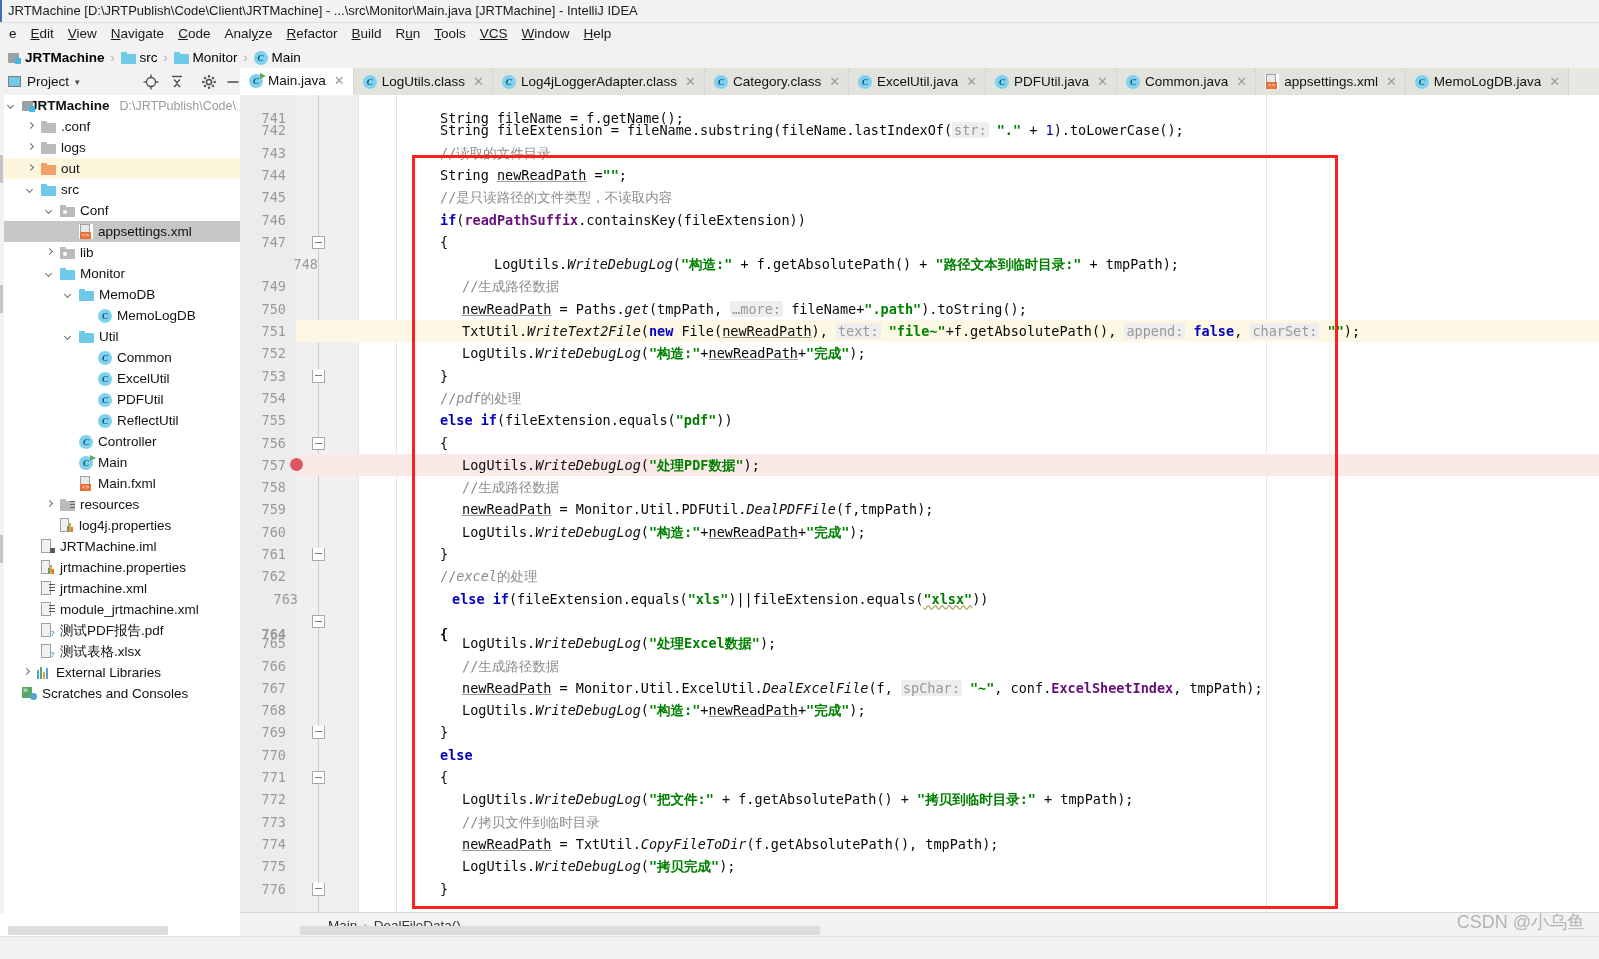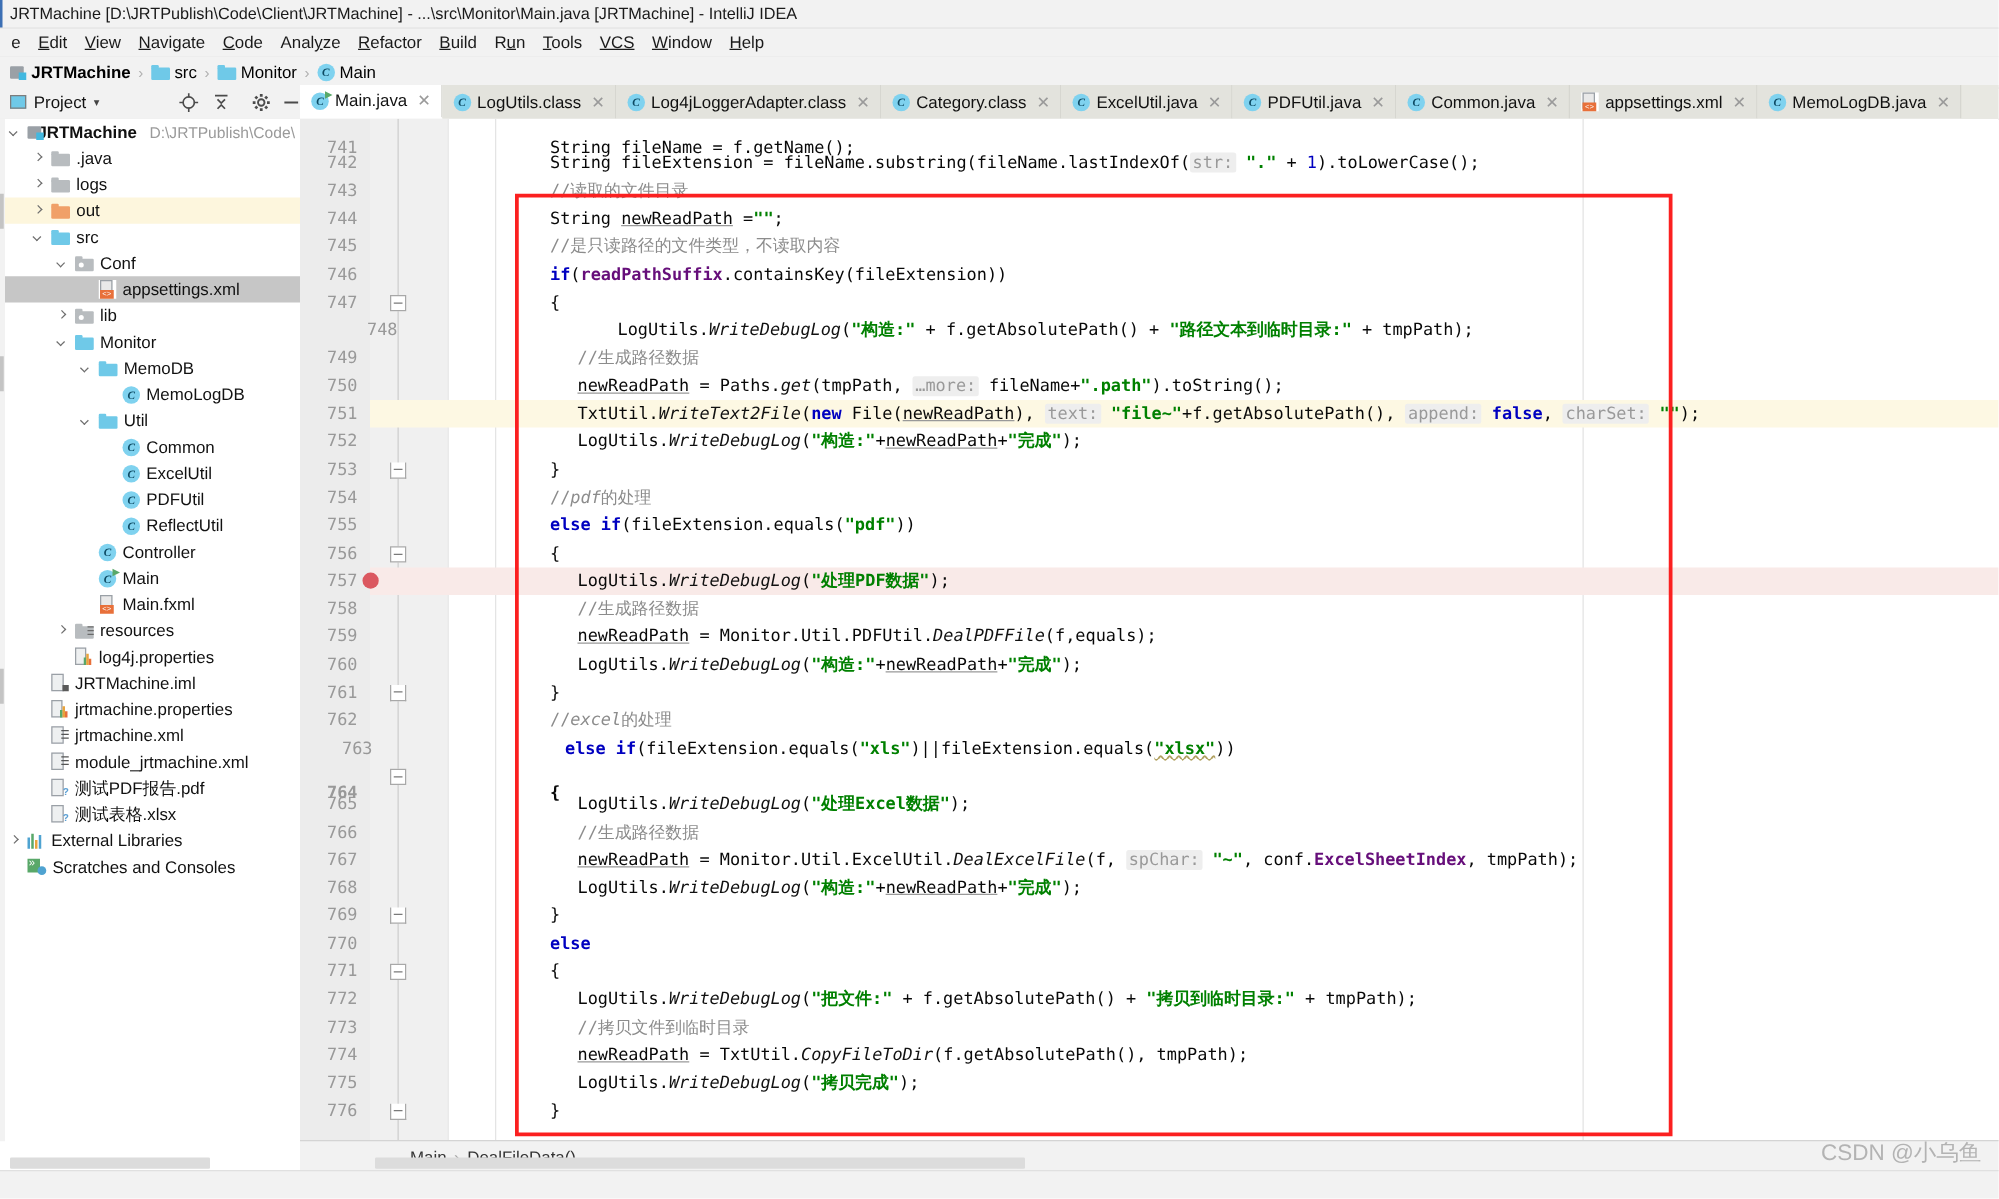--- a/index.html
+++ b/index.html
@@ -404,21 +404,21 @@
   <div class="tree" id="tree">
       <div class="tree-row" style="padding-left: 6px;">
         <span class="arrow down"></span>
         <span class="ic ic-module"></span>
         <span class="tree-label" style="font-weight: bold;">JRTMachine</span>
         <span class="tree-sub">D:\JRTPublish\Code\</span>
       </div>
       <div class="tree-row" style="padding-left: 25px;">
         <span class="arrow right"></span>
         <span class="ic ic-folder gray"></span>
-        <span class="tree-label">.java</span>
+        <span class="tree-label">.conf</span>
       </div>
       <div class="tree-row" style="padding-left: 25px;">
         <span class="arrow right"></span>
         <span class="ic ic-folder gray"></span>
         <span class="tree-label">logs</span>
       </div>
       <div class="tree-row hl" style="padding-left: 25px;">
         <span class="arrow right"></span>
         <span class="ic ic-folder orange"></span>
         <span class="tree-label">out</span>
@@ -576,21 +576,21 @@
         <span class="tree-label">测试PDF报告.pdf</span>
       </div>
       <div class="tree-row" style="padding-left: 25px;">
         <span class="arrow"></span>
         <span class="ic ic-unknown">
           <span class="pg"></span>
           <span class="q">?</span>
         </span>
         <span class="tree-label">测试表格.xlsx</span>
       </div>
-      <div class="tree-row" style="padding-left: 6px;">
+      <div class="tree-row" style="padding-left: 21px;">
         <span class="arrow right"></span>
         <span class="ic ic-libs">
           <i></i>
           <i></i>
           <i></i>
           <i></i>
         </span>
         <span class="tree-label">External Libraries</span>
       </div>
       <div class="tree-row" style="padding-left: 6px;">
@@ -682,21 +682,21 @@
         <div class="line" style="top: 247.3px;"><span class="num">752</span><span class="txt" style="left: 222px;"><span>LogUtils.</span><span class="mth">WriteDebugLog</span><span>(</span><span class="str">"构造:"</span><span>+</span><span class="und">newReadPath</span><span>+</span><span class="str">"完成"</span><span>);</span></span></div>
         <div class="line" style="top: 269.6px;"><span class="num">753</span><span class="txt" style="left: 200px;"><span>}</span></span></div>
         <div class="fold end" style="top: 274.6px;"></div>
         <div class="line" style="top: 291.9px;"><span class="num">754</span><span class="txt" style="left: 200px;"><span class="cmt">//</span><span class="cmti">pdf</span><span class="cmt">的处理</span></span></div>
         <div class="line" style="top: 314.2px;"><span class="num">755</span><span class="txt" style="left: 200px;"><span class="kw">else if</span><span>(fileExtension.equals(</span><span class="str">"pdf"</span><span>))</span></span></div>
         <div class="line" style="top: 336.5px;"><span class="num">756</span><span class="txt" style="left: 200px;"><span>{</span></span></div>
         <div class="fold" style="top: 341.5px;"></div>
         <div class="line hl-pink" style="top: 358.8px;"><div class="rowbg"></div><span class="num">757</span><span class="txt" style="left: 222px;"><span>LogUtils.</span><span class="mth">WriteDebugLog</span><span>(</span><span class="str">"处理PDF数据"</span><span>);</span></span></div>
         <div class="breakpoint" style="top: 362.8px;"></div>
         <div class="line" style="top: 381.1px;"><span class="num">758</span><span class="txt" style="left: 222px;"><span class="cmt">//生成路径数据</span></span></div>
-        <div class="line" style="top: 403.4px;"><span class="num">759</span><span class="txt" style="left: 222px;"><span class="und">newReadPath</span><span> = Monitor.Util.PDFUtil.</span><span class="mth">DealPDFFile</span><span>(f,equals);</span></span></div>
+        <div class="line" style="top: 403.4px;"><span class="num">759</span><span class="txt" style="left: 222px;"><span class="und">newReadPath</span><span> = Monitor.Util.PDFUtil.</span><span class="mth">DealPDFFile</span><span>(f,tmpPath);</span></span></div>
         <div class="line" style="top: 425.7px;"><span class="num">760</span><span class="txt" style="left: 222px;"><span>LogUtils.</span><span class="mth">WriteDebugLog</span><span>(</span><span class="str">"构造:"</span><span>+</span><span class="und">newReadPath</span><span>+</span><span class="str">"完成"</span><span>);</span></span></div>
         <div class="line" style="top: 448px;"><span class="num">761</span><span class="txt" style="left: 200px;"><span>}</span></span></div>
         <div class="fold end" style="top: 453px;"></div>
         <div class="line" style="top: 470.3px;"><span class="num">762</span><span class="txt" style="left: 200px;"><span class="cmt">//</span><span class="cmti">excel</span><span class="cmt">的处理</span></span></div>
         <div class="line" style="top: 492.6px; margin-left: 12px;"><span class="num">763</span><span class="txt" style="left: 200px;"><span class="kw">else if</span><span>(fileExtension.equals(</span><span class="str">"xls"</span><span>)||fileExtension.equals(</span><span class="str wavy">"xlsx"</span><span>))</span></span></div>
         <div class="line" style="top: 528px; font-weight: bold;"><span class="num">764</span><span class="txt" style="left: 200px;"><span>{</span></span></div>
         <div class="fold" style="top: 519.9px;"></div>
         <div class="line" style="top: 537.2px;"><span class="num">765</span><span class="txt" style="left: 222px;"><span>LogUtils.</span><span class="mth">WriteDebugLog</span><span>(</span><span class="str">"处理Excel数据"</span><span>);</span></span></div>
         <div class="line" style="top: 559.5px;"><span class="num">766</span><span class="txt" style="left: 222px;"><span class="cmt">//生成路径数据</span></span></div>
         <div class="line" style="top: 581.8px;"><span class="num">767</span><span class="txt" style="left: 222px;"><span class="und">newReadPath</span><span> = Monitor.Util.ExcelUtil.</span><span class="mth">DealExcelFile</span><span>(f, </span><span class="hintbg">spChar:</span><span> </span><span class="str">"~"</span><span>, conf.</span><span class="fld">ExcelSheetIndex</span><span>, tmpPath);</span></span></div>

